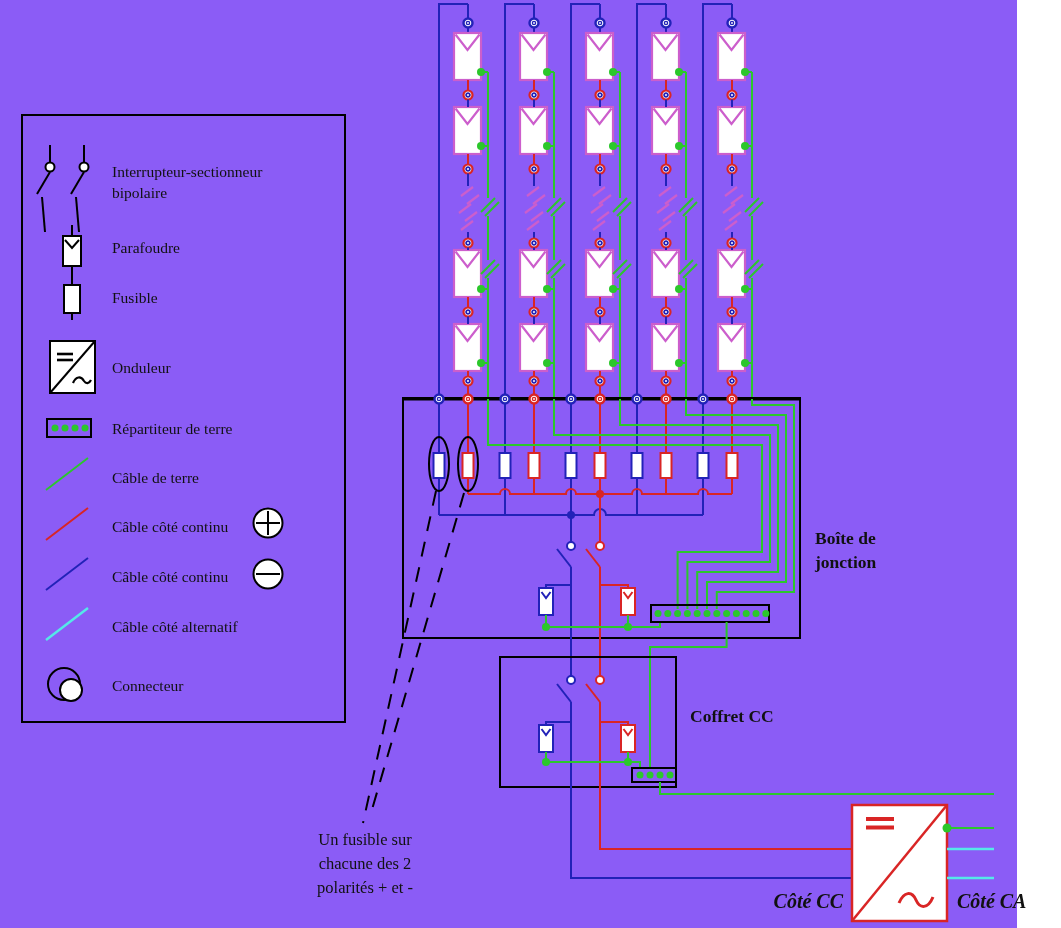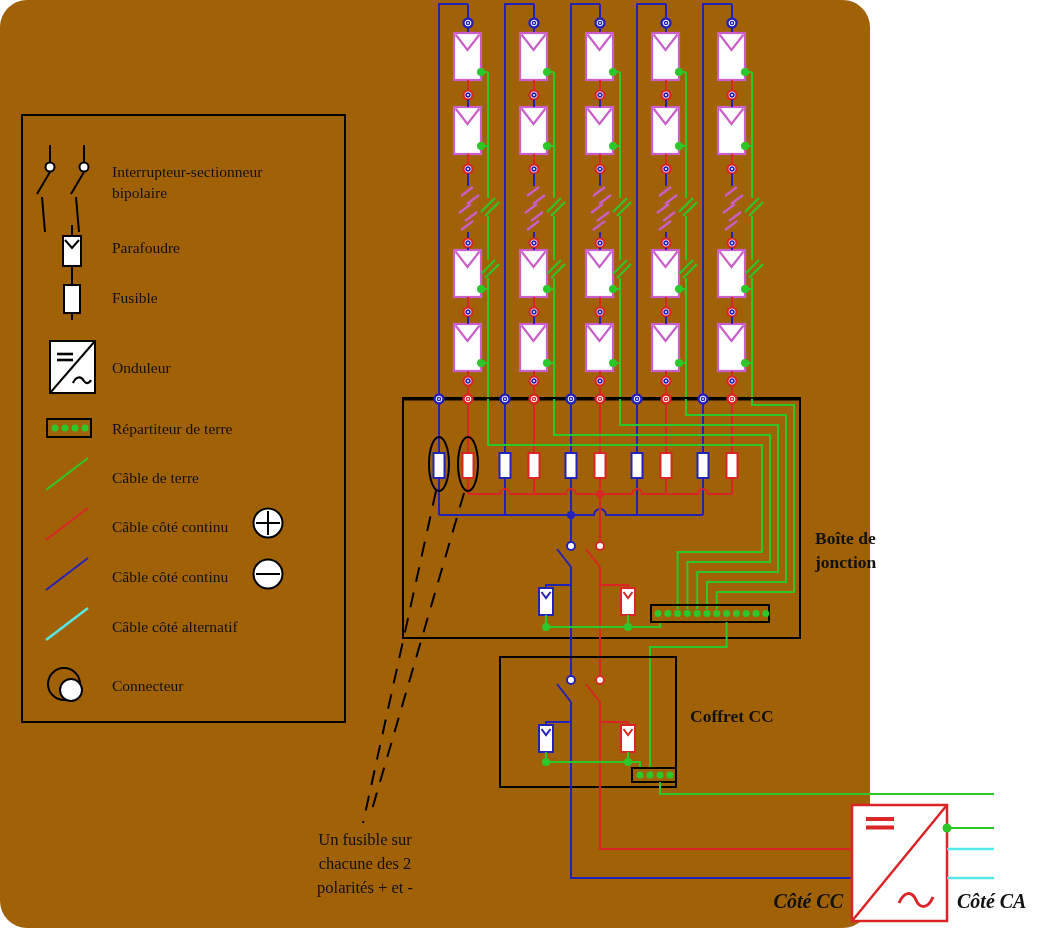--- a/index.html
+++ b/index.html
@@ -1,17 +1,17 @@
 <!DOCTYPE html>
 <html><head>
 <meta charset="utf-8">
 <style>
   html,body{margin:0;padding:0;background:#fff;}
-  .stage{position:relative;width:870px;height:928px;background:#a16207;
-         font-family:"Liberation Serif","DejaVu Serif",serif;border-radius:27px;}
+  .stage{position:relative;width:1017px;height:928px;background:#8b5cf6;
+         font-family:"Liberation Serif","DejaVu Serif",serif;}
   svg{position:absolute;left:0;top:0;}
   
   .wb{stroke:#2222b8;fill:none;stroke-width:2;}
   .wr{stroke:#d92525;fill:none;stroke-width:2;}
   .wg{stroke:#2bc72b;fill:none;stroke-width:2;}
   .wc{stroke:#55e8e8;fill:none;stroke-width:2.4;}
   .wk{stroke:#000;fill:none;stroke-width:2;}
   .wm{stroke:#cc5ecc;fill:none;stroke-width:2.2;}
   .panel{stroke:#cc5ecc;fill:#fff;stroke-width:2.2;}
   .dotg{fill:#2bc72b;stroke:none;}

